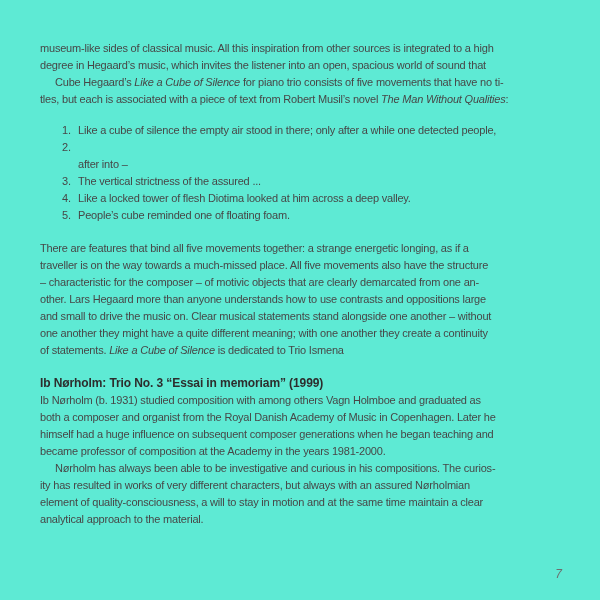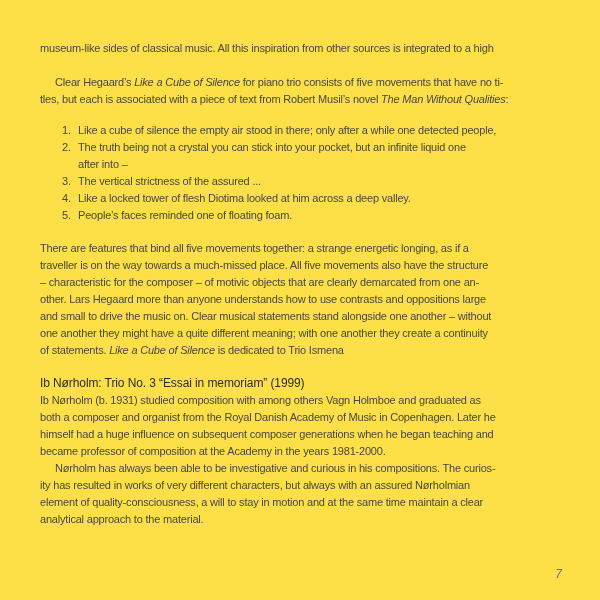--- a/index.html
+++ b/index.html
@@ -5,21 +5,21 @@
   html, body {
     margin: 0;
     padding: 0;
     background: #e8e8e6;
   }
   .page {
     position: relative;
     width: 600px;
     height: 600px;
     margin: 0 auto;
-    background: #fde047;
+    background: #5eead4;
     color: #474747;
     font-family: "Liberation Sans", sans-serif;
     font-size: 11px;
     letter-spacing: -0.2px;
     line-height: 17px;
     box-sizing: border-box;
     padding: 40px 37px 0 40px;
     overflow: hidden;
   }
   .page-text p, .page-text h2, .qtext {
@@ -27,21 +27,21 @@
   }
   .para {
     margin: 0;
   }
   .para.indent {
     text-indent: 15px;
   }
   .heading {
     margin: 16px 0 0 0;
     font-size: 12px;
-    font-weight: normal;
+    font-weight: bold;
     color: #2d2d2d;
     letter-spacing: -0.1px;
     line-height: 17px;
   }
   .qlist {
     margin: 14px 0 16px 0;
     padding-left: 22px;
   }
   .qitem {
     display: flex;
@@ -63,42 +63,42 @@
     font-style: italic;
     color: #6e6e6e;
     letter-spacing: 0;
   }
 </style>
 </head>
 <body>
 
 <div class="page">
   <div class="page-text">
-      <p class="para"><span>museum-like sides of classical music. All this inspiration from other sources is integrated to a high</span><br><br></p>
-      <p class="para indent"><span>Clear Hegaard’s </span><em>Like a Cube of Silence</em><span> for piano trio consists of five movements that have no ti-</span><br><span>tles, but each is associated with a piece of text from Robert Musil’s novel </span><em>The Man Without Qualities</em><span>:</span></p>
+      <p class="para"><span>museum-like sides of classical music. All this inspiration from other sources is integrated to a high</span><br><span>degree in Hegaard’s music, which invites the listener into an open, spacious world of sound that</span><br></p>
+      <p class="para indent"><span>Cube Hegaard’s </span><em>Like a Cube of Silence</em><span> for piano trio consists of five movements that have no ti-</span><br><span>tles, but each is associated with a piece of text from Robert Musil’s novel </span><em>The Man Without Qualities</em><span>:</span></p>
       <div class="qlist">
         <div class="qitem">
           <span class="qnum">1.</span>
           <div class="qtext"><span>Like a cube of silence the empty air stood in there; only after a while one detected people,</span><br></div>
         </div>
         <div class="qitem">
           <span class="qnum">2.</span>
-          <div class="qtext"><span>The truth being not a crystal you can stick into your pocket, but an infinite liquid one</span><br><span>after into –</span></div>
+          <div class="qtext"><br><span>after into –</span></div>
         </div>
         <div class="qitem">
           <span class="qnum">3.</span>
           <div class="qtext"><span>The vertical strictness of the assured ...</span></div>
         </div>
         <div class="qitem">
           <span class="qnum">4.</span>
           <div class="qtext"><span>Like a locked tower of flesh Diotima looked at him across a deep valley.</span></div>
         </div>
         <div class="qitem">
           <span class="qnum">5.</span>
-          <div class="qtext"><span>People’s faces reminded one of floating foam.</span></div>
+          <div class="qtext"><span>People’s cube reminded one of floating foam.</span></div>
         </div>
       </div>
       <p class="para"><span>There are features that bind all five movements together: a strange energetic longing, as if a</span><br><span>traveller is on the way towards a much-missed place. All five movements also have the structure</span><br><span>– characteristic for the composer – of motivic objects that are clearly demarcated from one an-</span><br><span>other. Lars Hegaard more than anyone understands how to use contrasts and oppositions large</span><br><span>and small to drive the music on. Clear musical statements stand alongside one another – without</span><br><span>one another they might have a quite different meaning; with one another they create a continuity</span><br><span>of statements. </span><em>Like a Cube of Silence</em><span> is dedicated to Trio Ismena</span></p>
       <h2 class="heading"><span>Ib Nørholm: Trio No. 3 “Essai in memoriam” (1999)</span></h2>
       <p class="para"><span>Ib Nørholm (b. 1931) studied composition with among others Vagn Holmboe and graduated as</span><br><span>both a composer and organist from the Royal Danish Academy of Music in Copenhagen. Later he</span><br><span>himself had a huge influence on subsequent composer generations when he began teaching and</span><br><span>became professor of composition at the Academy in the years 1981-2000.</span></p>
       <p class="para indent"><span>Nørholm has always been able to be investigative and curious in his compositions. The curios-</span><br><span>ity has resulted in works of very different characters, but always with an assured Nørholmian</span><br><span>element of quality-consciousness, a will to stay in motion and at the same time maintain a clear</span><br><span>analytical approach to the material.</span></p>
     </div>
   <div class="page-number">7</div>
 </div>
 

